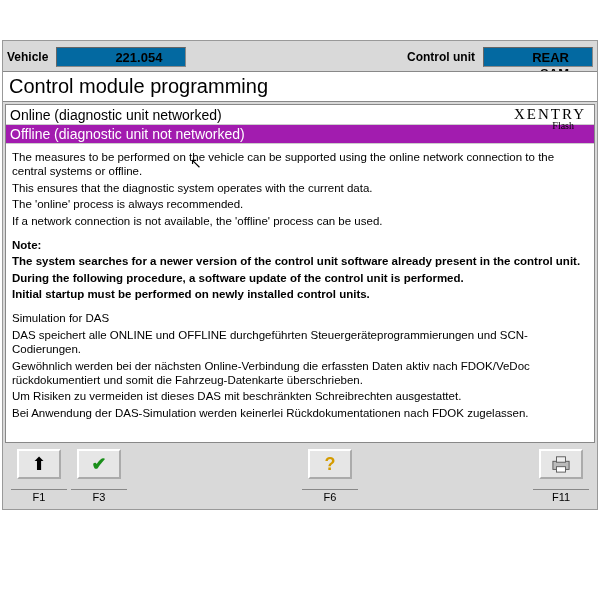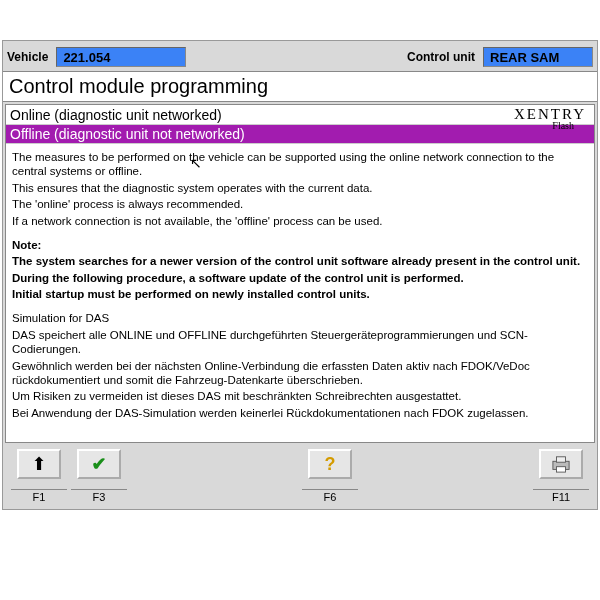--- a/index.html
+++ b/index.html
@@ -26,28 +26,29 @@
     align-items: center;
     padding: 6px 4px 4px 4px;
     gap: 2px;
   }
   .hdr-label {
     font-weight: bold;
     font-size: 12px;
     padding-right: 6px;
   }
   .hdr-value {
-    background: #3b82f6;
+    background: #0369a1;
     border: 1px solid #888;
     border-top-color:#666; border-left-color:#666;
-    padding: 2px 6px;
+    padding: 2px 23px;
     font-size: 13px;
     font-weight: bold;
     height: 20px;
     line-height: 16px;
+    text-align: right;
   }
   .vehicle-val { width: 130px; margin-right: auto; }
   .cu-val { width: 110px; }
   .title-row {
     background: #fff;
     border-top: 1px solid #888;
     border-bottom: 1px solid #888;
     padding: 3px 6px;
     font-size: 20px;
   }

